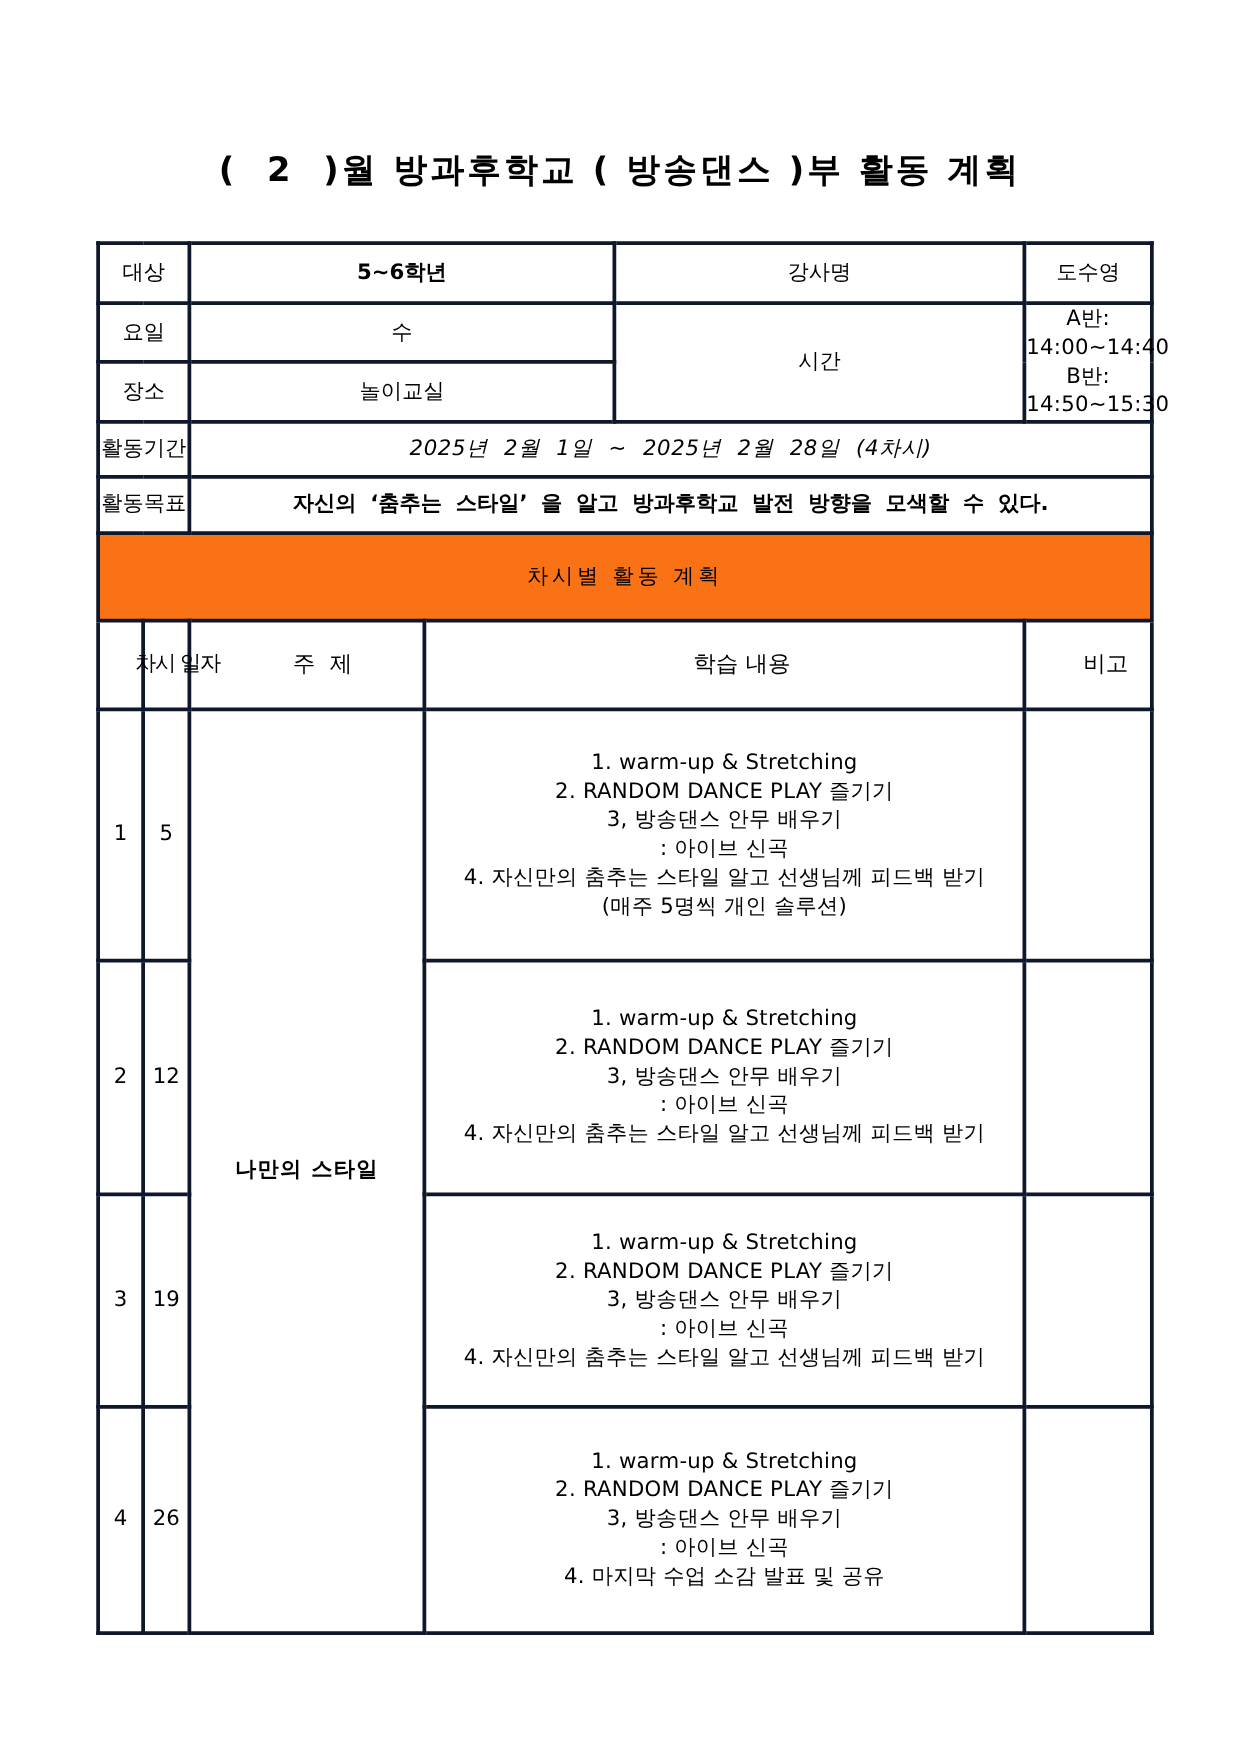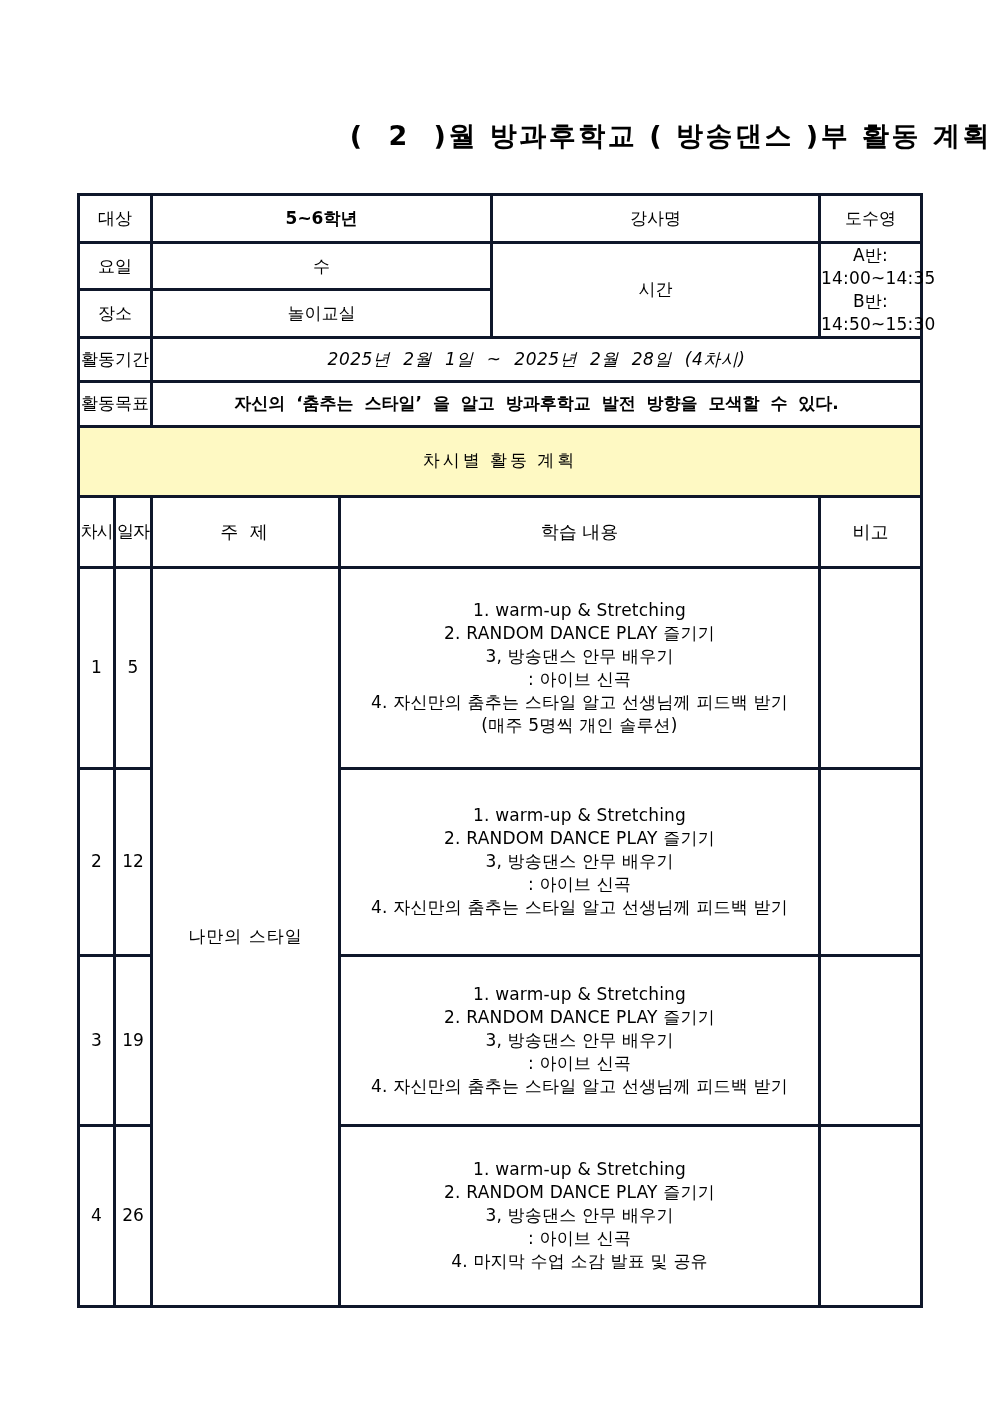--- a/index.html
+++ b/index.html
@@ -15,21 +15,21 @@
     position: relative;
     overflow: hidden;
   }
 
   
   .doc-title {
     position: absolute;
     left: 0;
     top: 118px;
     width: 992px;
-    text-align: right;
+    text-align: center;
     font-size: 27px;
     font-weight: bold;
     letter-spacing: 2.5px;
     white-space: pre;
   }
 
   
   .sheet {
     position: absolute;
     left: 77px;
@@ -87,33 +87,33 @@
     font-style: italic;
   }
   .goal {
     font-weight: bold;
     font-size: 17px;
     word-spacing: 5px;
   }
 
   
   .band {
-    background: #fef9c3;
+    background: #f97316;
     height: 67px;
     font-size: 21px;
     letter-spacing: 3px;
     border-top-width: 2px !important;
     border-bottom-width: 2px !important;
-    font-family: Liberation Serif, serif;
   }
 
   
   .colhead td {
     height: 68px;
     font-size: 18px;
+    padding-left: 28px;
   }
   .colhead .tight {
     font-size: 17px;
     letter-spacing: -1px;
     overflow: visible;
     white-space: nowrap;
   }
   .colhead .subj { letter-spacing: 3px; }
 
   
@@ -121,21 +121,21 @@
   .brow .num { font-size: 17px; }
   .content {
     text-align: left;
     padding: 0 0 0 14px;
     font-size: 17px;
     line-height: 1.47;
     white-space: pre-line;
     letter-spacing: 0.2px;
   }
   .subject-cell {
-    font-weight: normal;
+    font-weight: bold;
     font-size: 18px;
     letter-spacing: 1px;
   }
   .memo-cell { }
 
   .br1 td { height: 198px; }
   .br2 td { height: 184px; }
   .br3 td { height: 167px; }
   .br4 td { height: 178px; }
 </style>
@@ -160,21 +160,21 @@
       <td class="val-bold frame-top" colspan="2">5~6학년</td>
       <td class="lbl frame-top">강사명</td>
       <td class="val frame-top frame-right">도수영</td>
     </tr>
 
     <tr class="r2">
       <td class="lbl frame-left" colspan="2">요일</td>
       <td class="val" colspan="2">수</td>
       <td class="lbl" rowspan="2">시간</td>
       <td class="time-cell frame-right" rowspan="2">
-        <div>A반: 14:00~14:35</div>
+        <div>A반: 14:00~14:40</div>
         <div>B반: 14:50~15:30</div>
       </td>
     </tr>
 
     <tr class="r3">
       <td class="lbl frame-left" colspan="2">장소</td>
       <td class="val" colspan="2">놀이교실</td>
     </tr>
 
     <tr class="r4">

